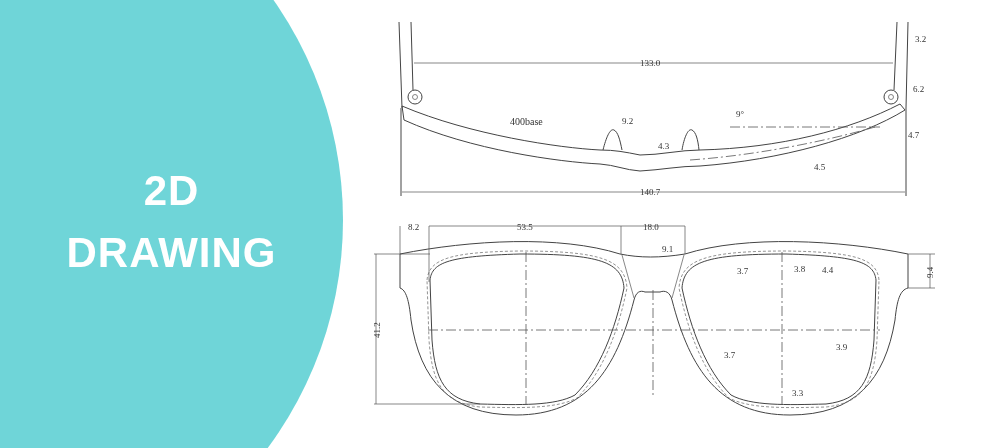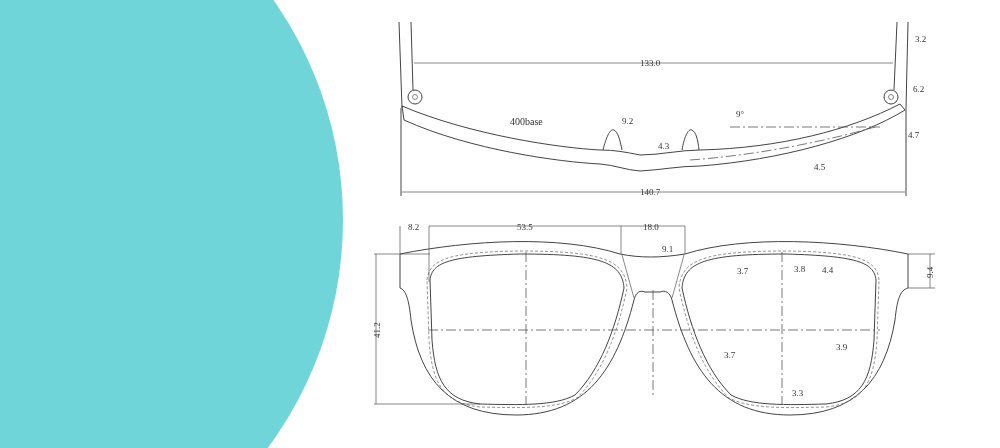--- a/index.html
+++ b/index.html
@@ -21,20 +21,22 @@
   .thin { stroke: #555555; stroke-width: 0.7; fill: none; }
   .cl { stroke: #555555; stroke-width: 0.8; fill: none; stroke-dasharray: 10 3 2 3; }
   .dash { stroke: #777777; stroke-width: 0.8; fill: none; stroke-dasharray: 3 2; }
 </style>
 </head>
 <body>
 
 <div id="stage">
   <div id="banner-circle"></div>
   <div id="banner-title">
+    <span>2D</span>
+    <span>DRAWING</span>
   </div>
 
   <svg id="drawing" width="1000" height="448" viewBox="0 0 1000 448">
 
     <g>
 
       <line class="ln" x1="399" y1="22" x2="402" y2="108"></line>
       <line class="ln" x1="411" y1="22" x2="413" y2="90"></line>
 
       <line class="ln" x1="897" y1="22" x2="894" y2="90"></line>

